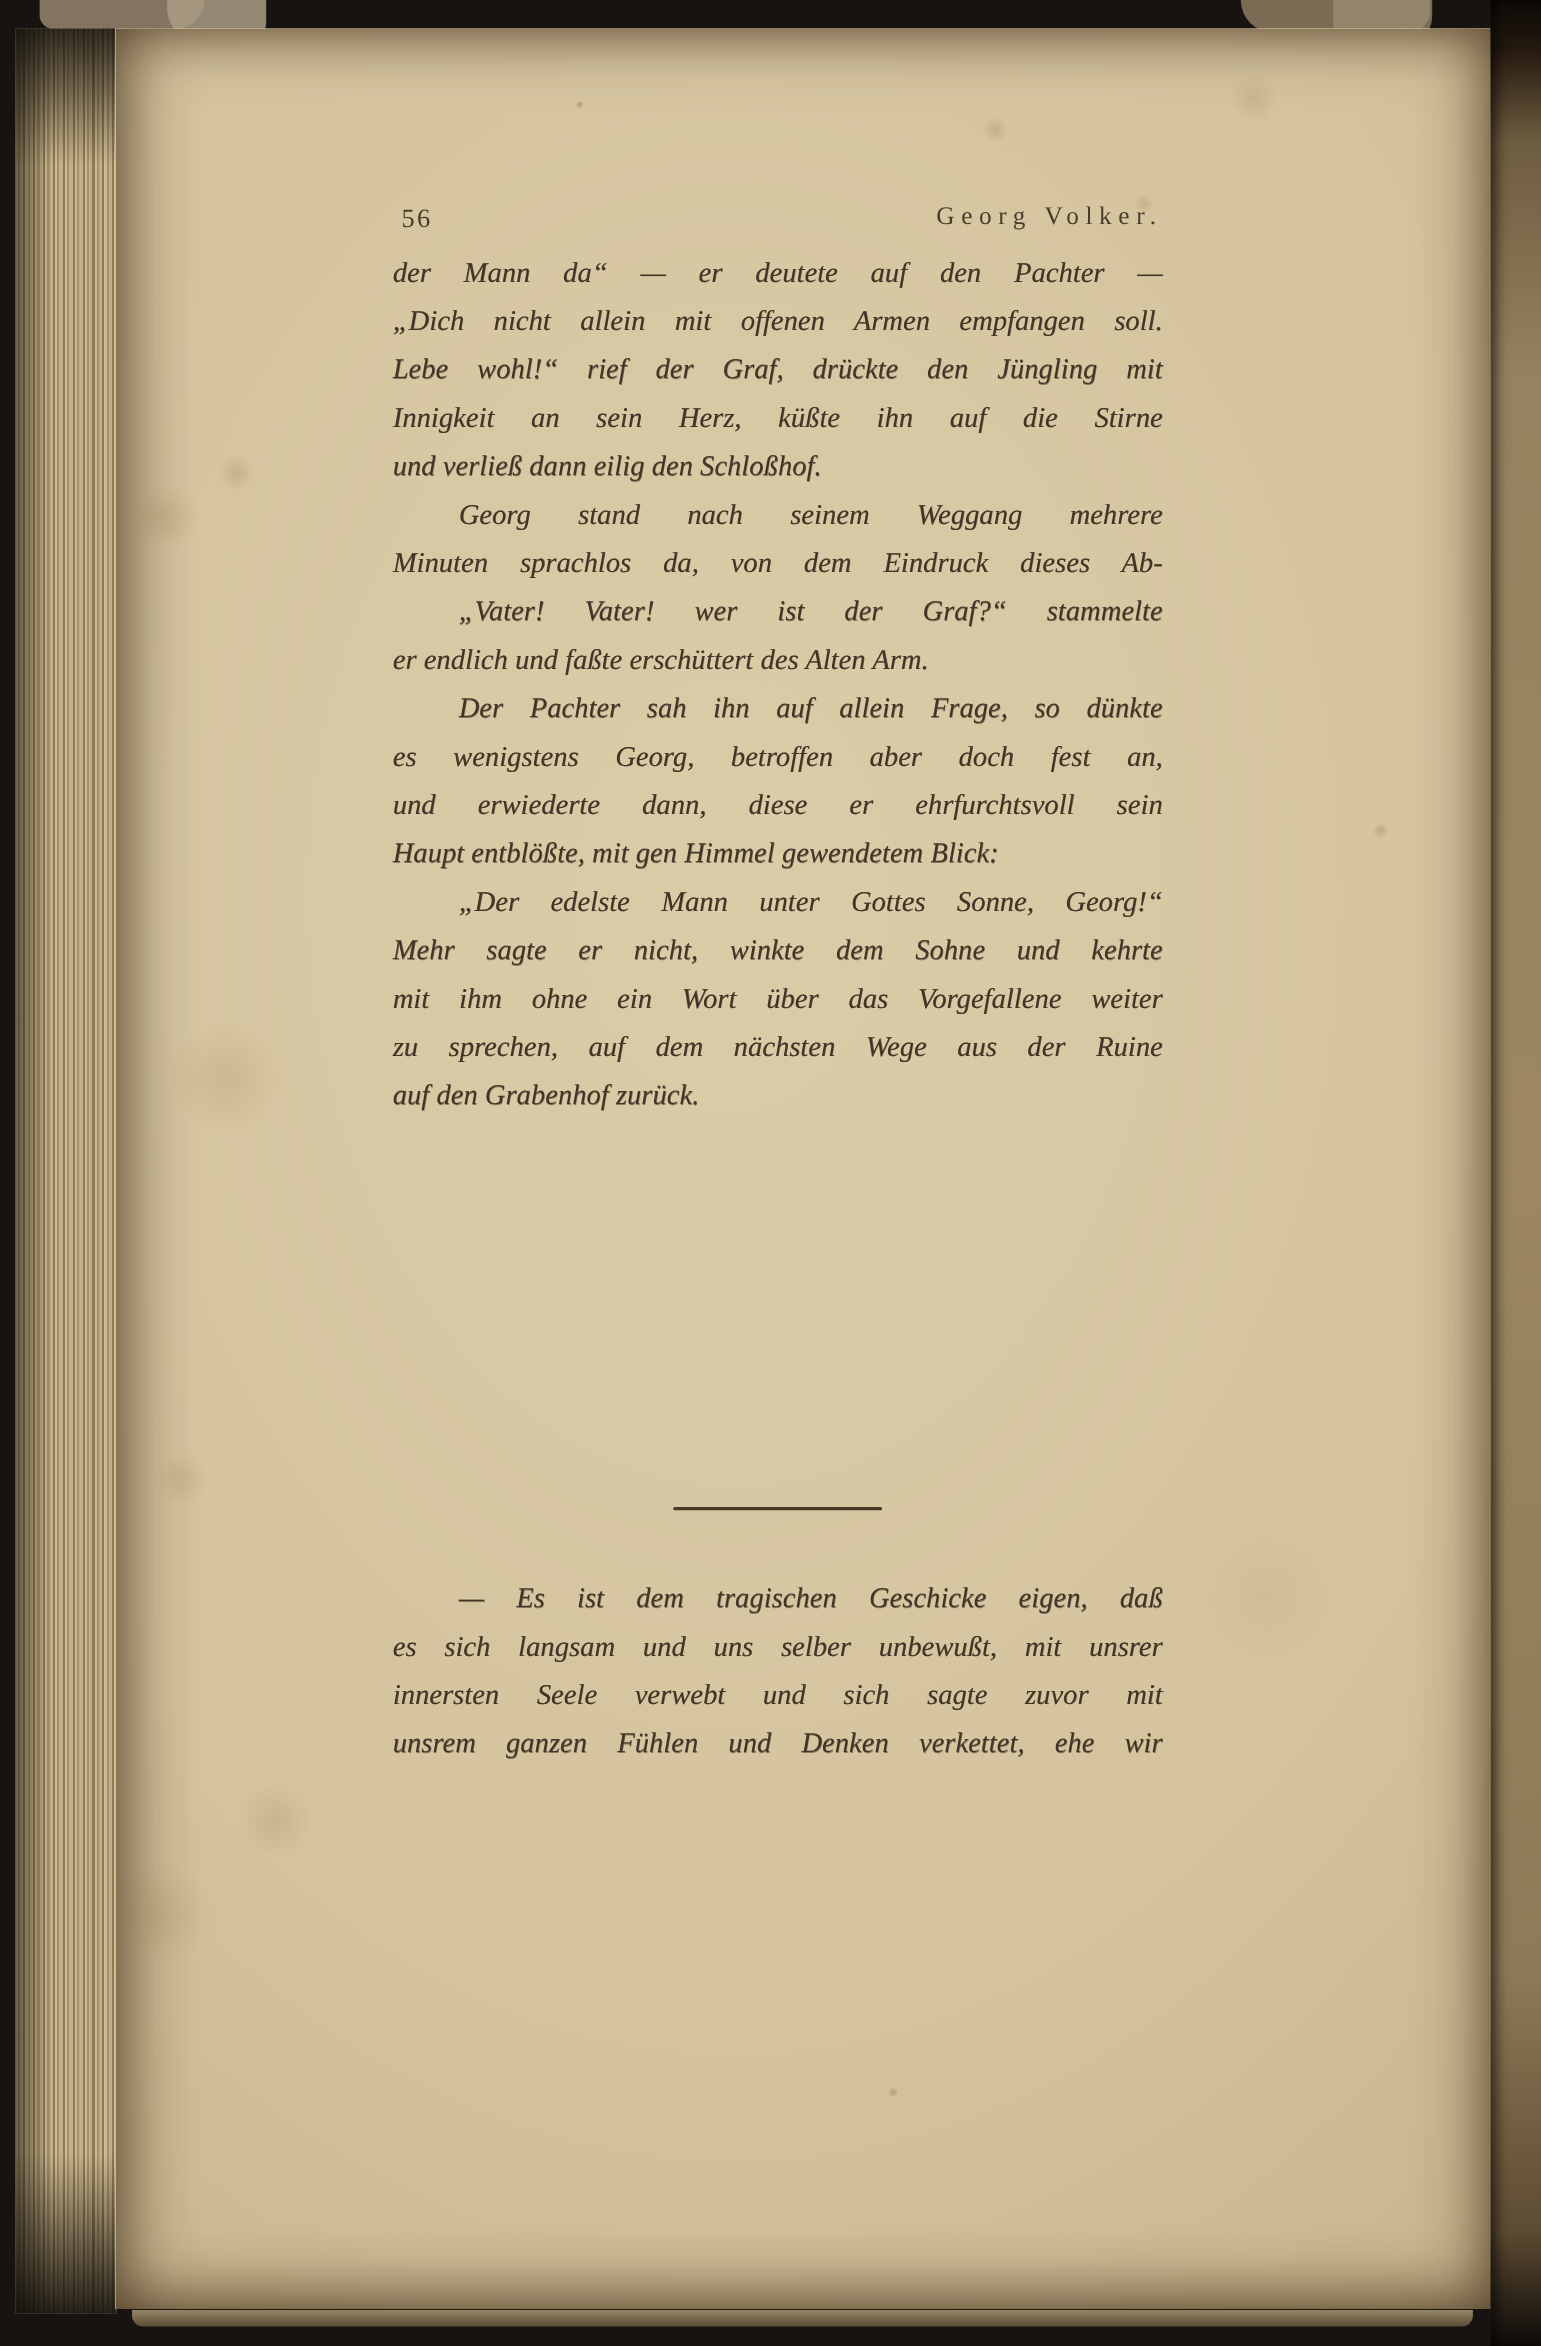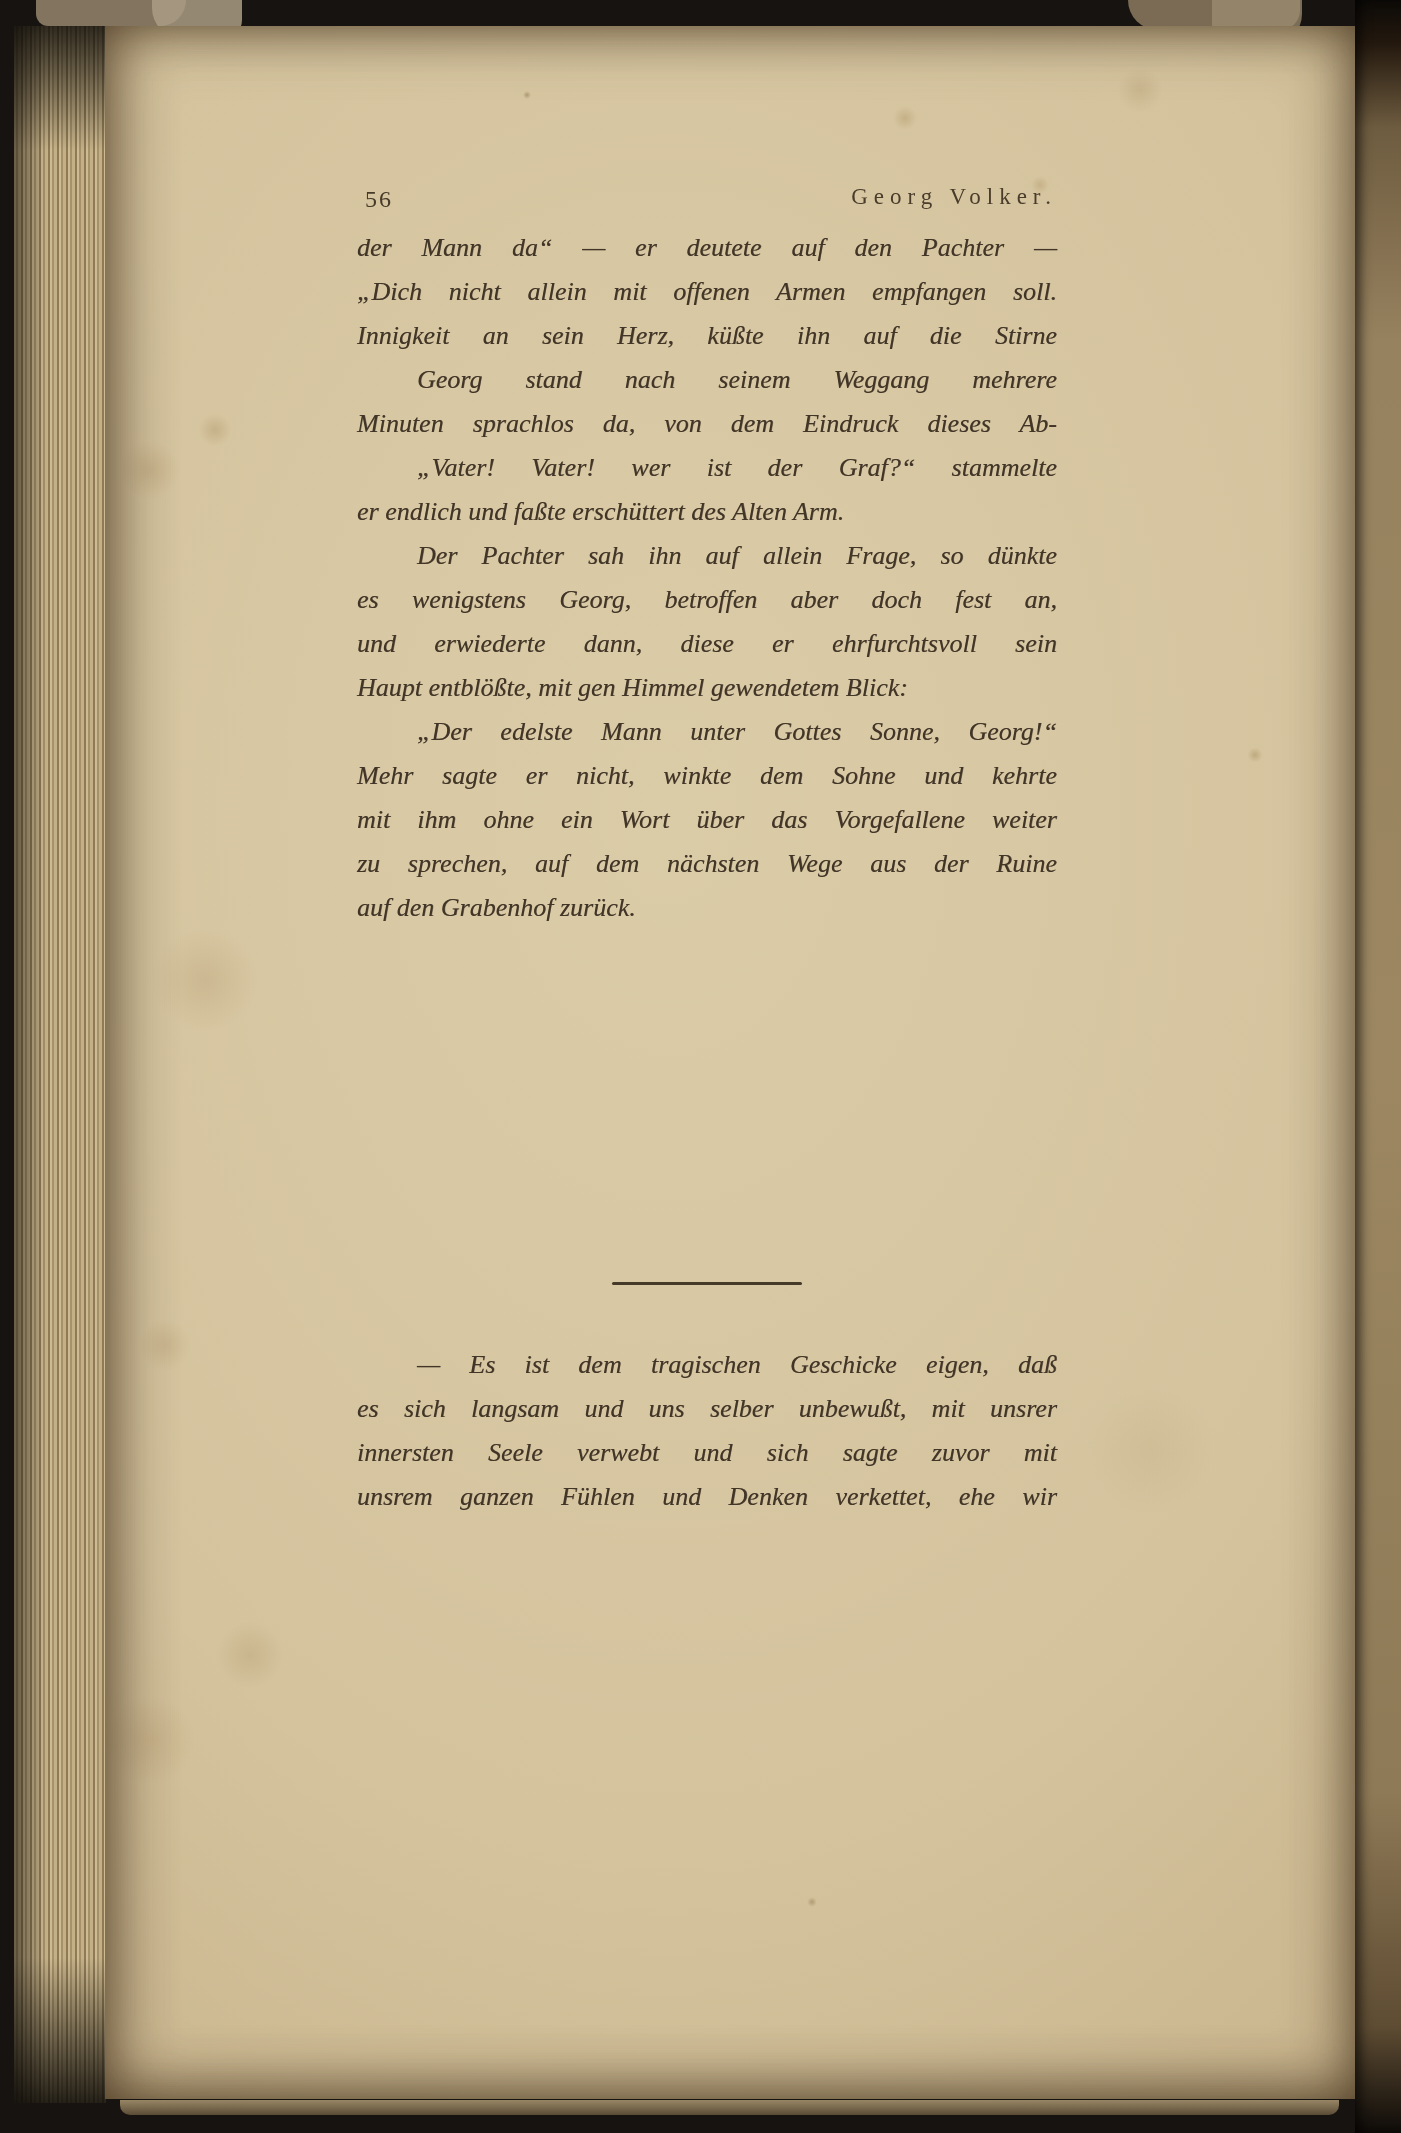--- a/index.html
+++ b/index.html
@@ -116,21 +116,23 @@
 <div class="page">
 
   <div class="header-row">
     <span class="page-number">56</span>
     <div class="running-header">Georg Volker.</div>
   </div>
 
   <div class="text-block">
     <div class="line">der Mann da“ — er deutete auf den Pachter —</div>
     <div class="line">„Dich nicht allein mit offenen Armen empfangen soll.</div>
+    <div class="line">Lebe wohl!“ rief der Graf, drückte den Jüngling mit</div>
     <div class="line">Innigkeit an sein Herz, küßte ihn auf die Stirne</div>
+    <div class="line end">und verließ dann eilig den Schloßhof.</div>
     <div class="line ind">Georg stand nach seinem Weggang mehrere</div>
     <div class="line">Minuten sprachlos da, von dem Eindruck dieses Ab-</div>
     <div class="line ind">„Vater! Vater! wer ist der Graf?“ stammelte</div>
     <div class="line end">er endlich und faßte erschüttert des Alten Arm.</div>
     <div class="line ind">Der Pachter sah ihn auf allein Frage, so dünkte</div>
     <div class="line">es wenigstens Georg, betroffen aber doch fest an,</div>
     <div class="line">und erwiederte dann, diese er ehrfurchtsvoll sein</div>
     <div class="line end">Haupt entblößte, mit gen Himmel gewendetem Blick:</div>
     <div class="line ind">„Der edelste Mann unter Gottes Sonne, Georg!“</div>
     <div class="line">Mehr sagte er nicht, winkte dem Sohne und kehrte</div>

